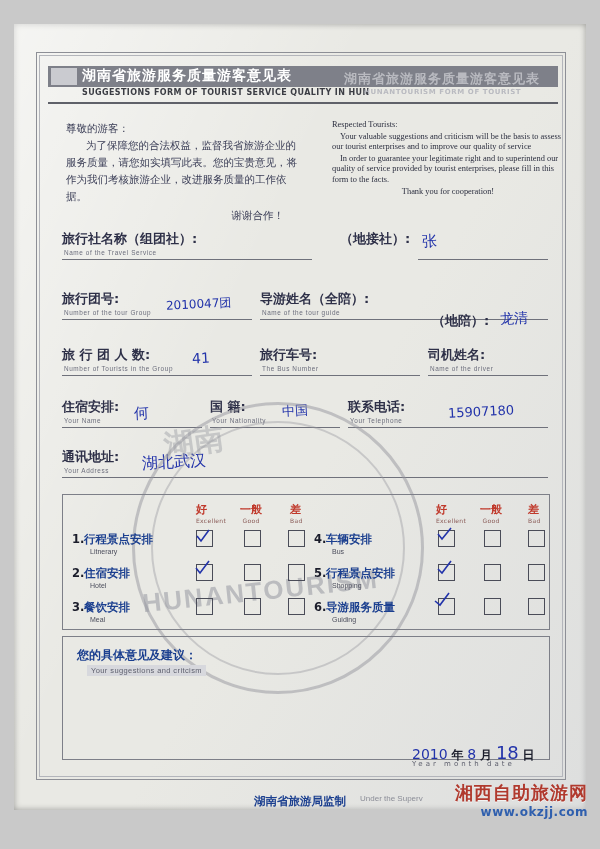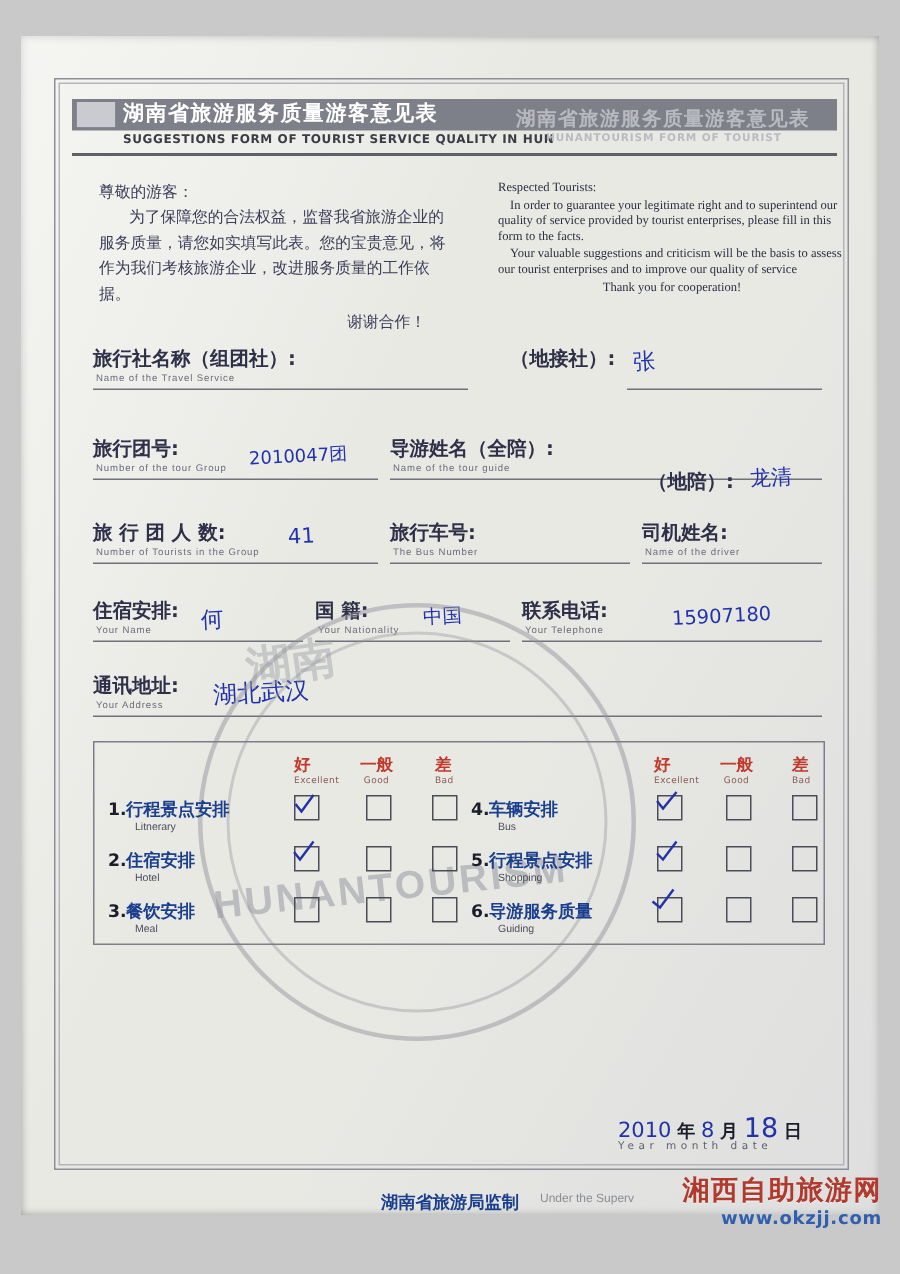--- a/index.html
+++ b/index.html
@@ -204,22 +204,22 @@
     <div class="ghost" style="left:330px;top:46px;font-size:13px;font-weight:bold;letter-spacing:1px;">湖南省旅游服务质量游客意见表</div>
     <div class="ghost" style="left:350px;top:64px;font-size:7px;letter-spacing:.6px;font-weight:bold;">HUNANTOURISM FORM OF TOURIST</div>
 
     <div class="notice-cn">
       <span>尊敬的游客：</span>
       <span class="ind">为了保障您的合法权益，监督我省旅游企业的服务质量，请您如实填写此表。您的宝贵意见，将作为我们考核旅游企业，改进服务质量的工作依据。</span>
       <span class="thanks">谢谢合作！</span>
     </div>
     <div class="notice-en">
       <p>Respected Tourists:</p>
+      <p class="ind">Your valuable suggestions and criticism will be the basis to assess our tourist enterprises and to improve our quality of service</p>
       <p class="ind">In order to guarantee your legitimate right and to superintend our quality of service provided by tourist enterprises, please fill in this form to the facts.</p>
-      <p class="ind">Your valuable suggestions and criticism will be the basis to assess our tourist enterprises and to improve our quality of service</p>
       <p class="ctr">Thank you for cooperation!</p>
     </div>
 
     <div class="fld-label" style="left:48px;top:206px;">旅行社名称（组团社）:</div>
     <div class="fld-sub" style="left:50px;top:225px;">Name    of    the    Travel    Service</div>
     <div class="line" style="left:48px;top:235px;width:250px;"></div>
     <div class="fld-label" style="left:326px;top:206px;">（地接社）:</div>
     <div class="line" style="left:404px;top:235px;width:130px;"></div>
     <div class="hand" style="left:408px;top:208px;font-size:15px;">张</div>
 
@@ -343,20 +343,24 @@
     <div class="item-no" style="left:300px;top:576px;">6.</div>
     <div class="item-cn" style="left:312px;top:576px;">导游服务质量</div>
     <div class="item-en" style="left:318px;top:592px;">Guiding</div>
     <div class="box" style="left:424px;top:574px;"></div>
     <svg class="tick" style="left:420px;top:568px;" viewBox="0 0 16 16">
         <path d="M1 9 L6 13 L15 1" stroke="#2233aa" stroke-width="1.6" fill="none"></path>
       </svg>
     <div class="box" style="left:470px;top:574px;"></div>
     <div class="box" style="left:514px;top:574px;"></div>
 
+    <div class="sugg-box">
+      <div class="sugg-cn">您的具体意见及建议：</div>
+      <div class="sugg-en">Your  suggestions  and  critcism</div>
+    </div>
 
     <div class="date-row">
       <span class="hand" style="position:static;display:inline;font-size:14px;transform:none;">2010</span>
       <span class="cn">年</span>
       <span class="hand" style="position:static;display:inline;font-size:14px;transform:none;">8</span>
       <span class="cn">月</span>
       <span class="hand" style="position:static;display:inline;font-size:18px;transform:none;">18</span>
       <span class="cn">日</span>
     </div>
     <div class="date-en">

